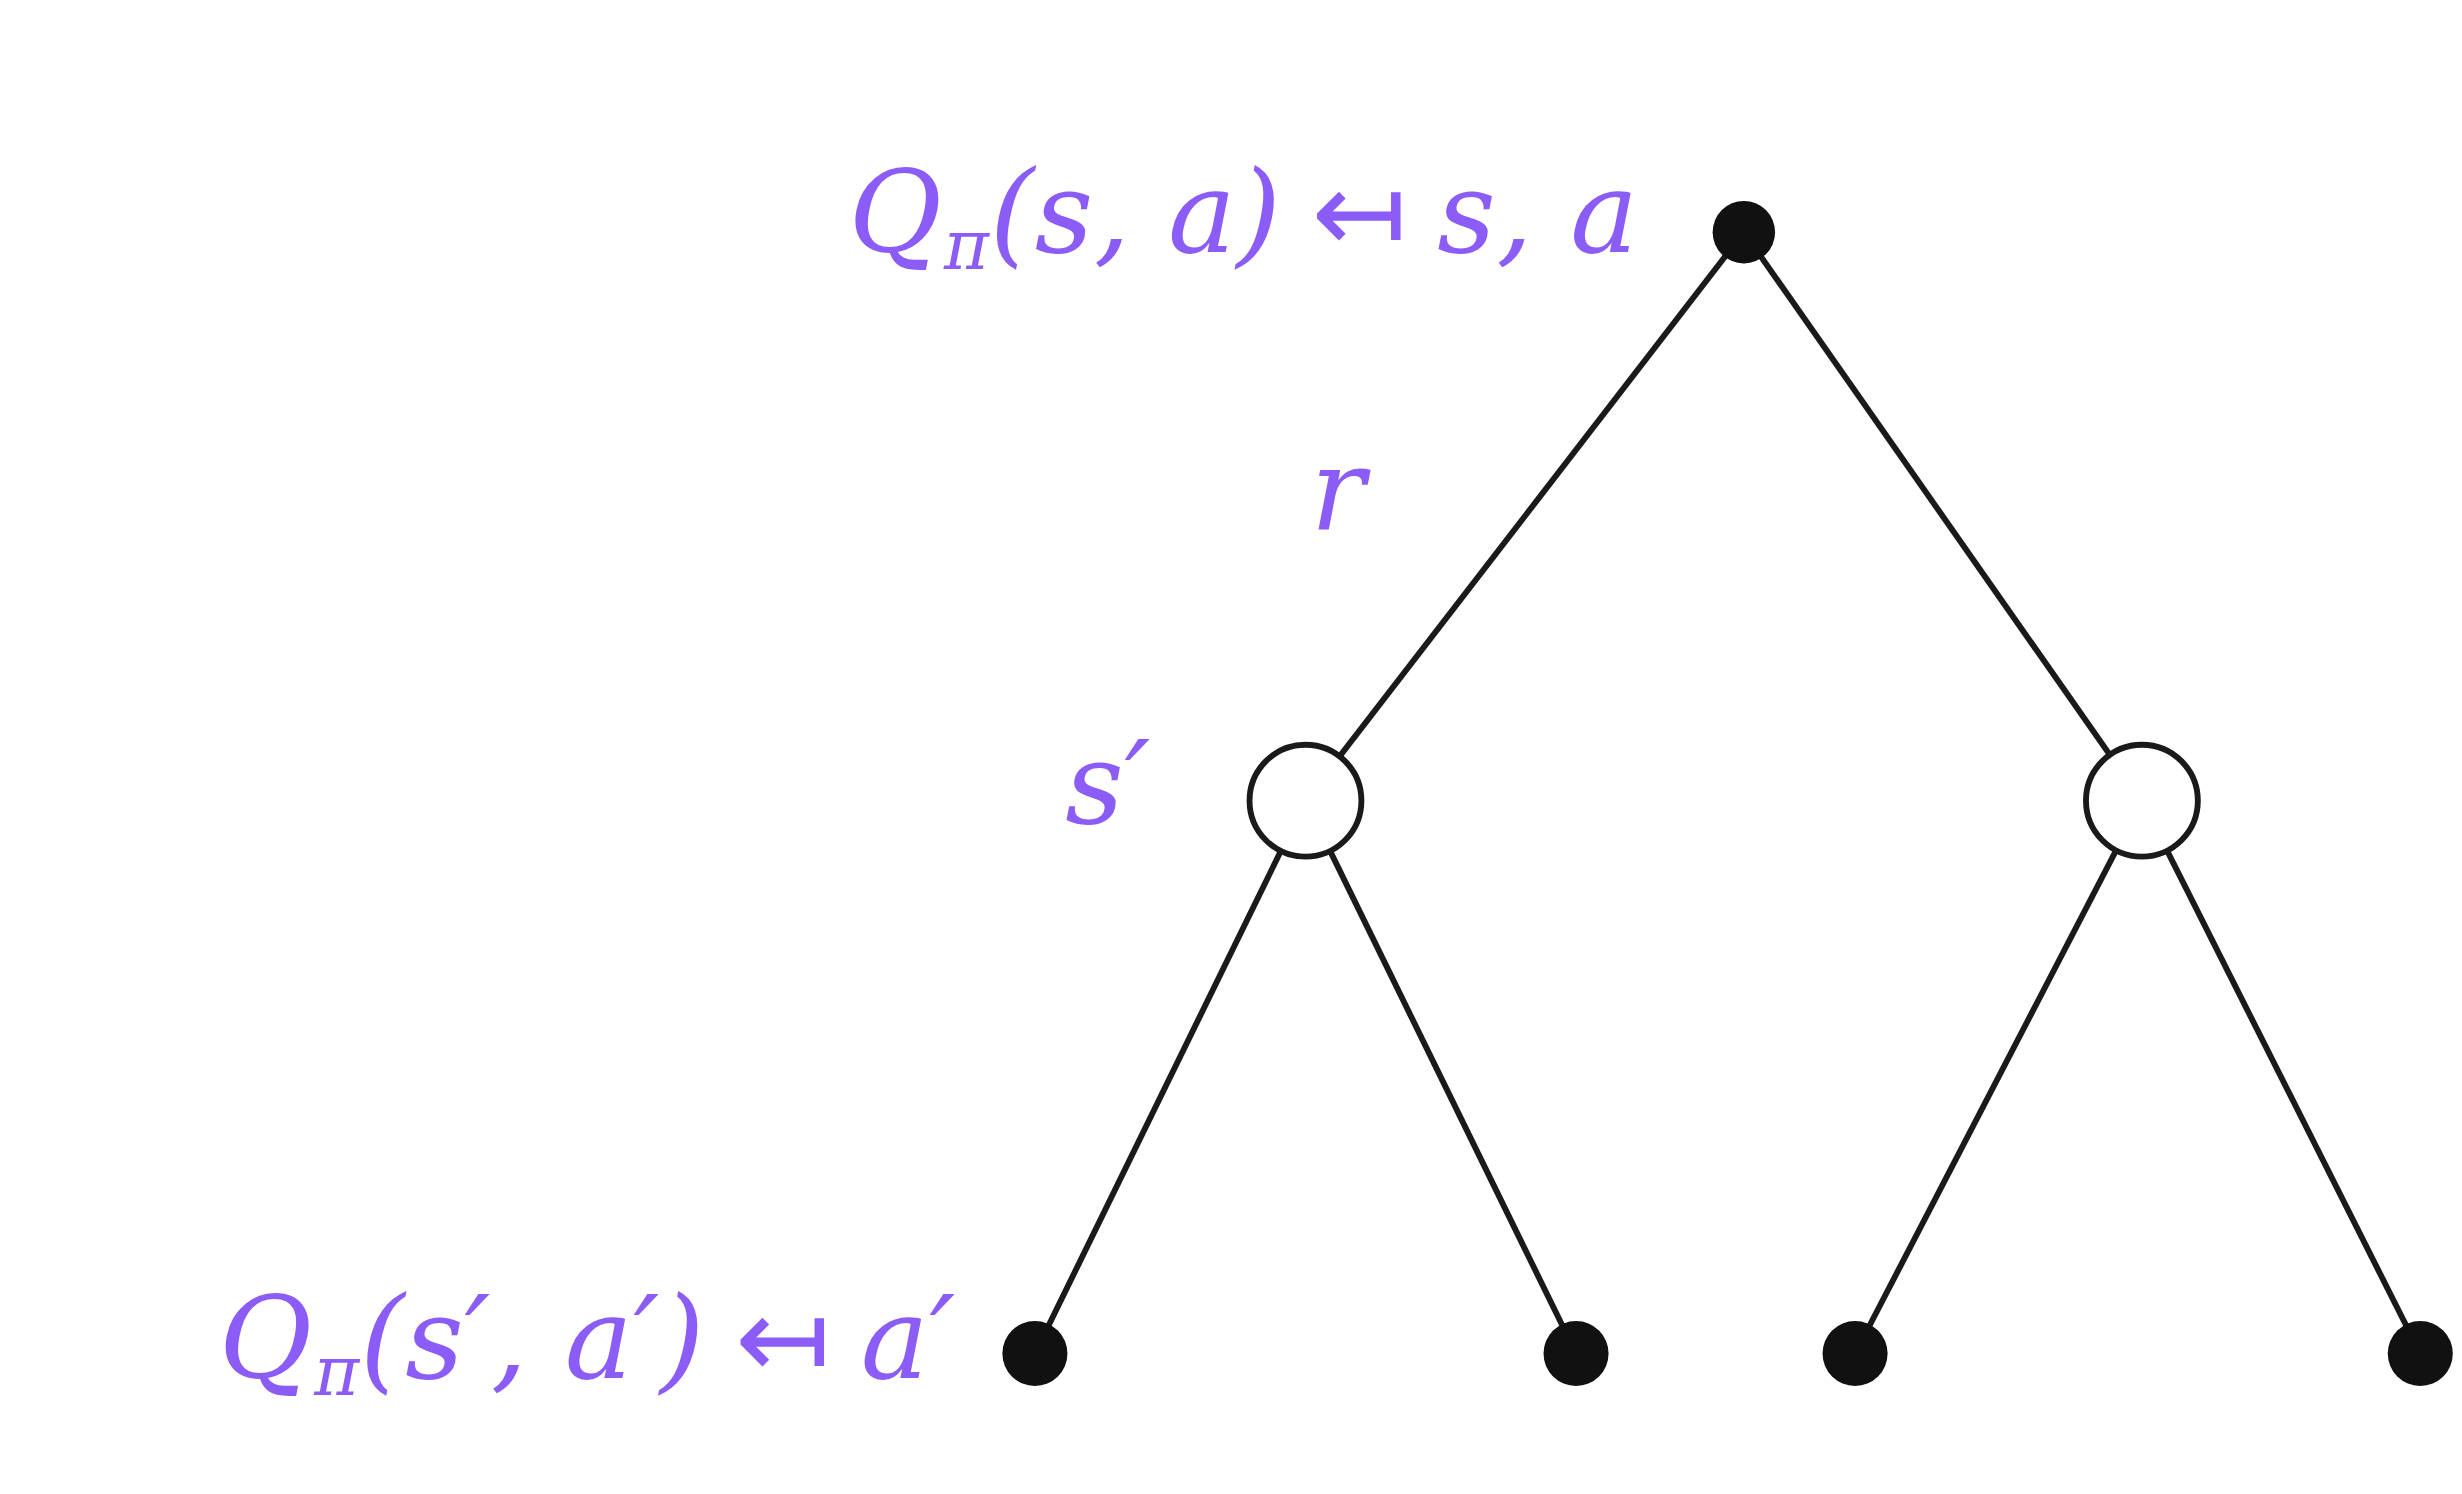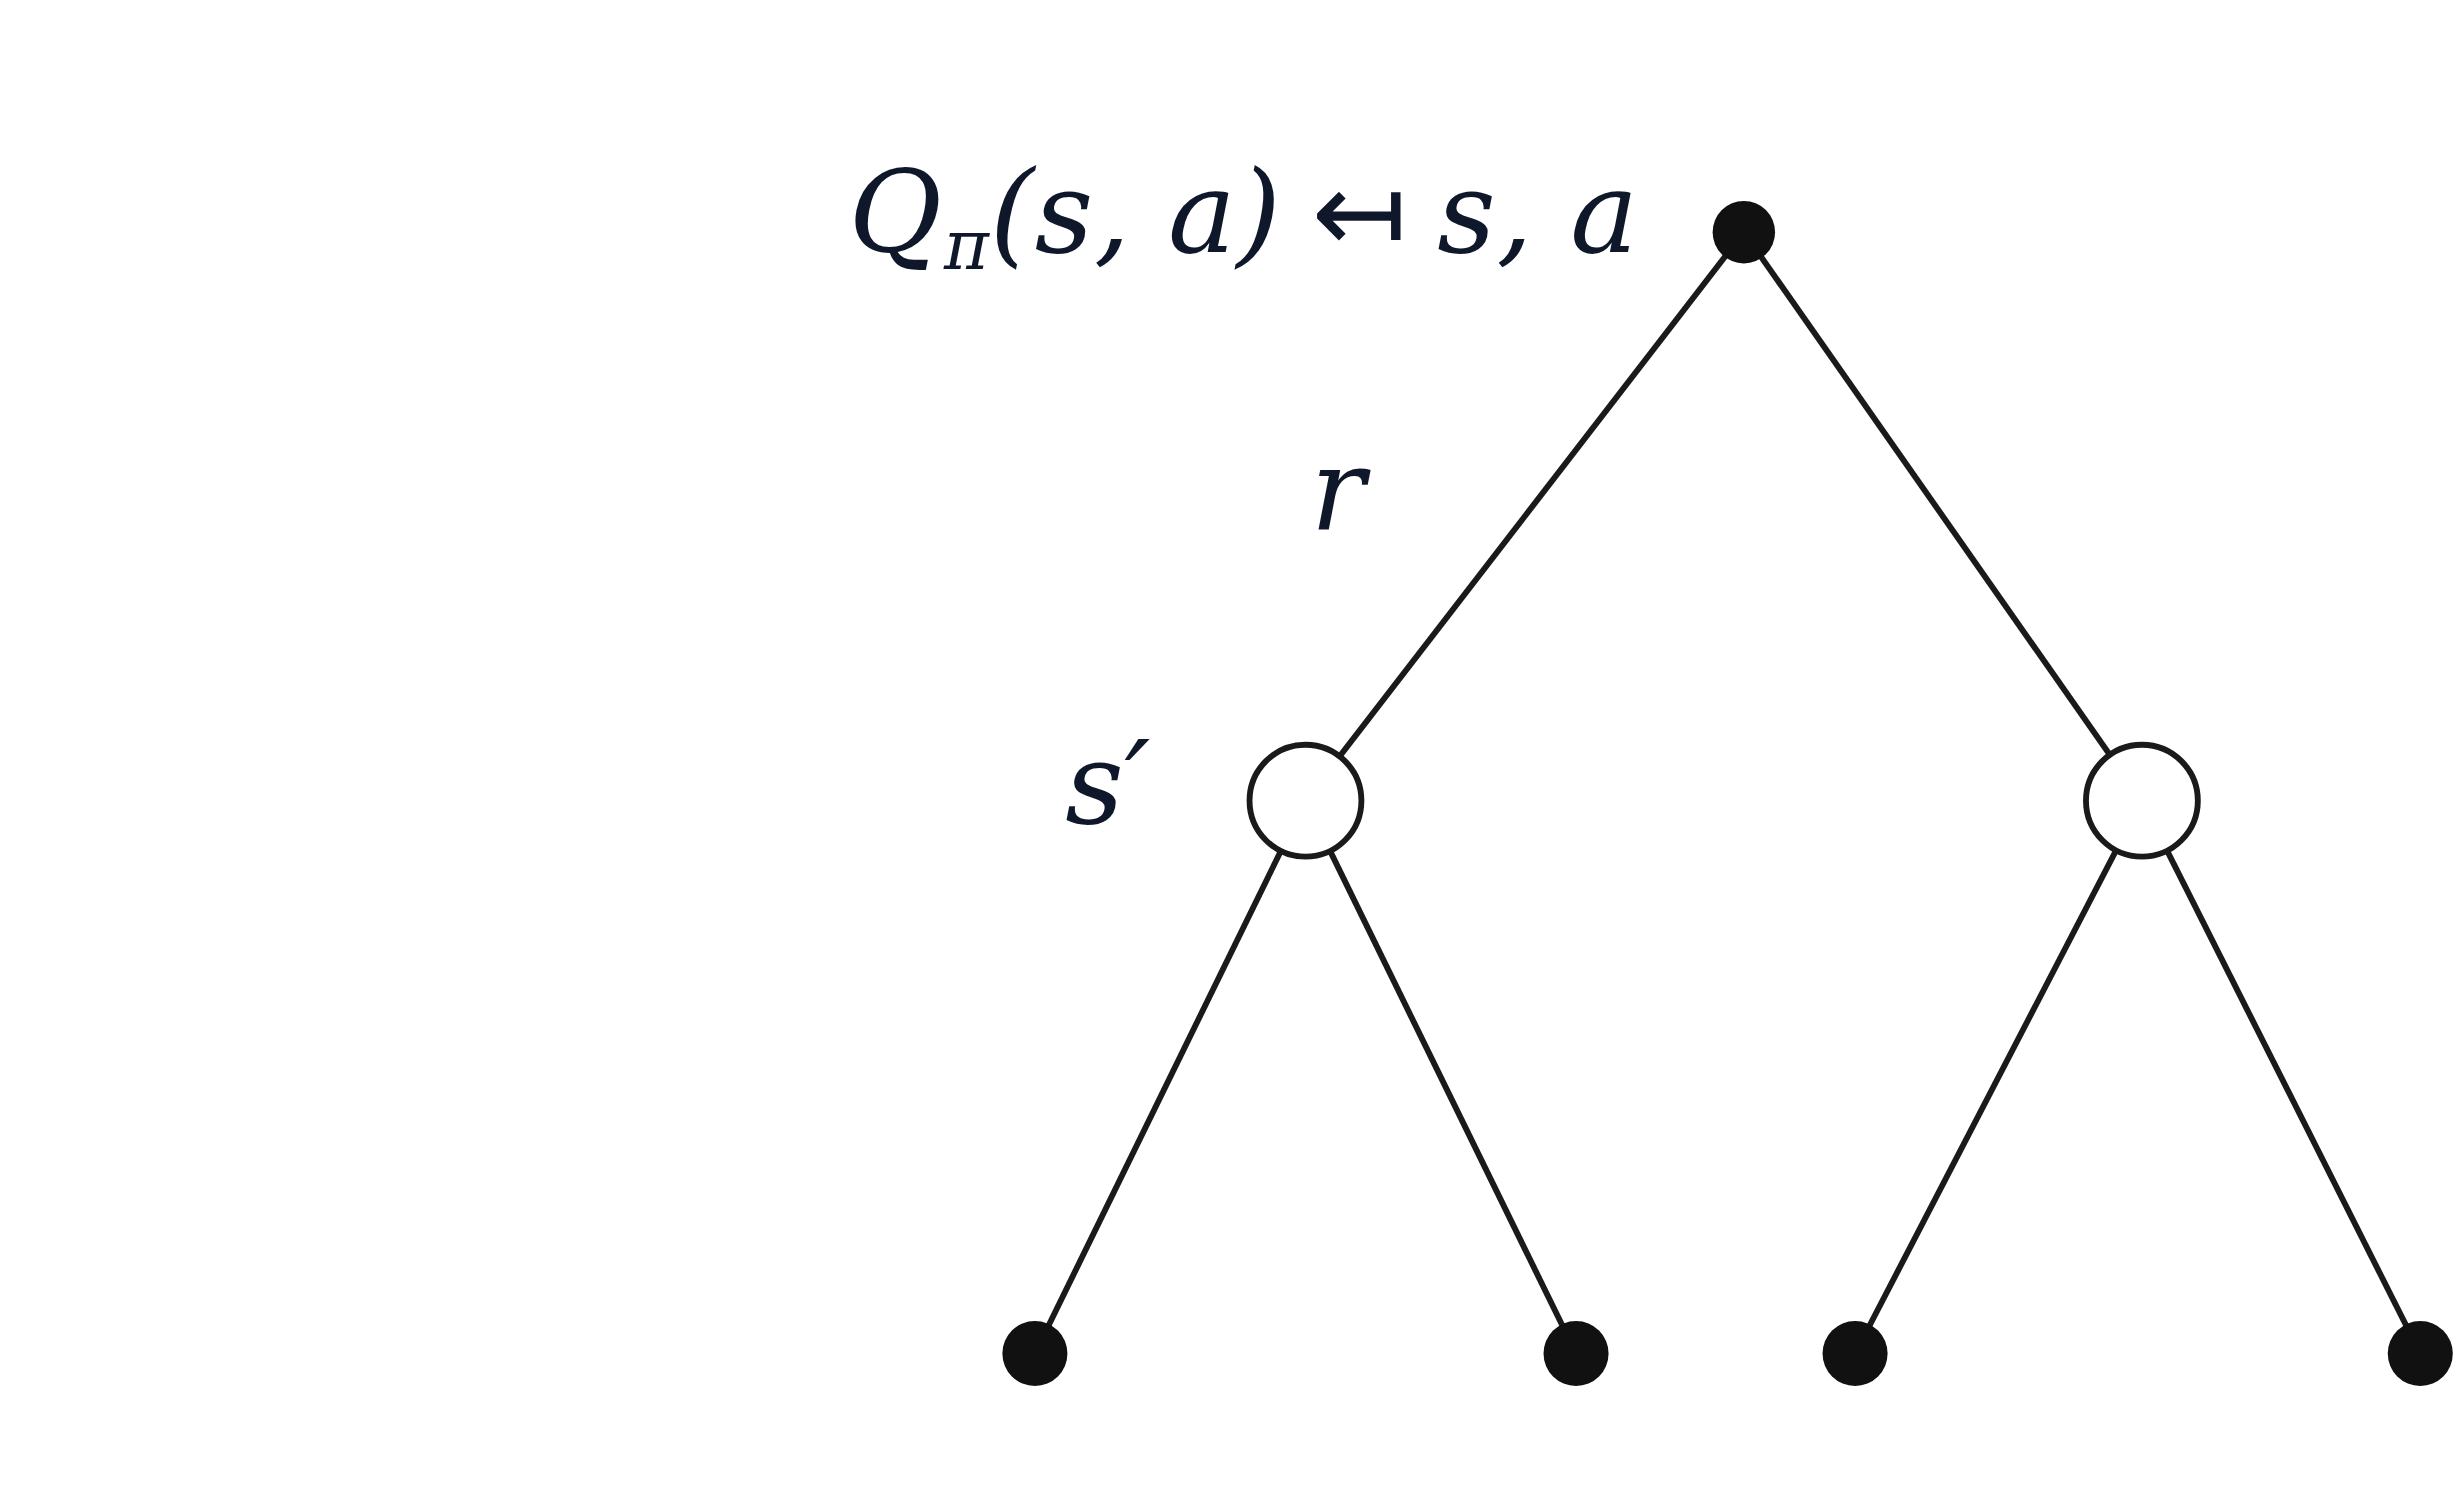--- a/index.html
+++ b/index.html
@@ -21,21 +21,21 @@
     position: absolute;
     left: 0;
     top: 0;
   }
   .math-label {
     position: absolute;
     font-style: italic;
     font-size: 114px;
     line-height: 1;
     white-space: nowrap;
-    color: #0f172a;
+    color: #8b5cf6;
     letter-spacing: 0.7px;
   }
   .math-label .sub {
     font-size: 0.6em;
     vertical-align: -0.25em;
     margin-left: 0.02em;
   }
   .math-label .arrow {
     font-style: normal;
     font-family: "DejaVu Sans", sans-serif;
@@ -77,15 +77,18 @@
   </div>
 
   <div class="math-label reward-label">
     <span>r</span>
   </div>
 
   <div class="math-label state-label">
     <span>s′</span>
   </div>
 
+  <div class="math-label leaf-label">
+    <span>Q</span><span class="sub">π</span><span>(s′, a′)</span><span class="arrow">↤</span><span>a′</span>
+  </div>
 
 </div>
 
 
 </body></html>

